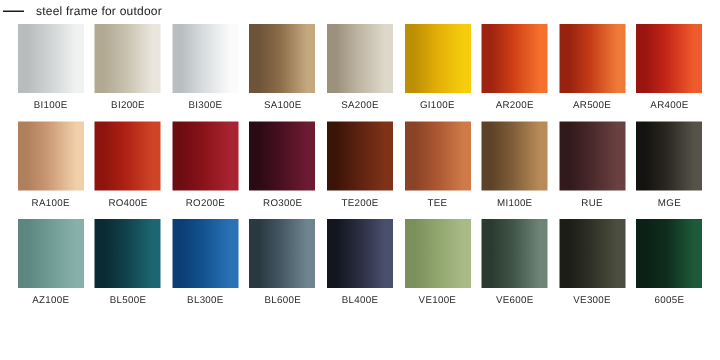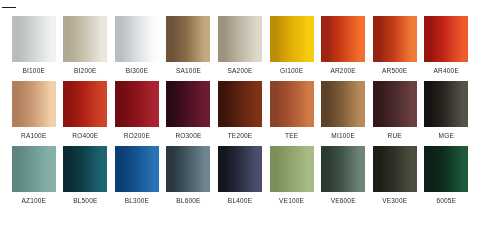--- a/index.html
+++ b/index.html
@@ -76,20 +76,21 @@
     margin-bottom: 4px;
     white-space: nowrap;
     text-align: center;
   }
 </style>
 </head>
 <body>
 
 <div class="header">
   <span class="header-rule"></span>
+  <span class="header-title">steel frame for outdoor</span>
 </div>
 
 <div class="grid">
 
   <div class="row">
     <div class="cell">
       <span class="chip" title="BI100E" style="background: linear-gradient(90deg, rgb(184, 188, 189) 0%, rgb(184, 188, 189) 14%, rgb(207, 210, 210) 46%, rgb(240, 241, 241) 88%, rgb(240, 241, 241) 100%);"></span>
       <span class="chip-label">BI100E</span>
     </div>
     <div class="cell">

